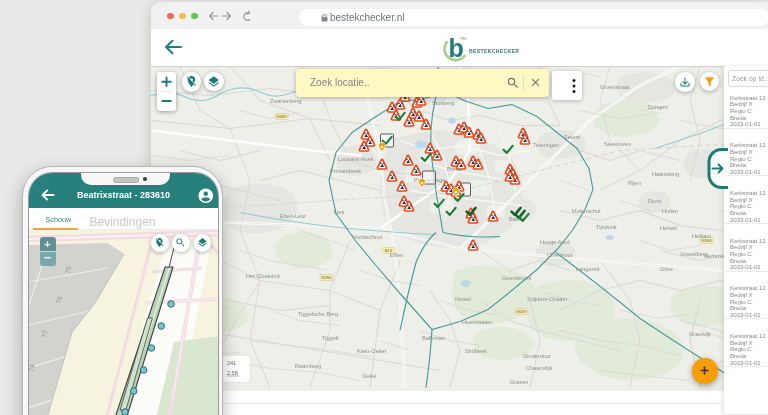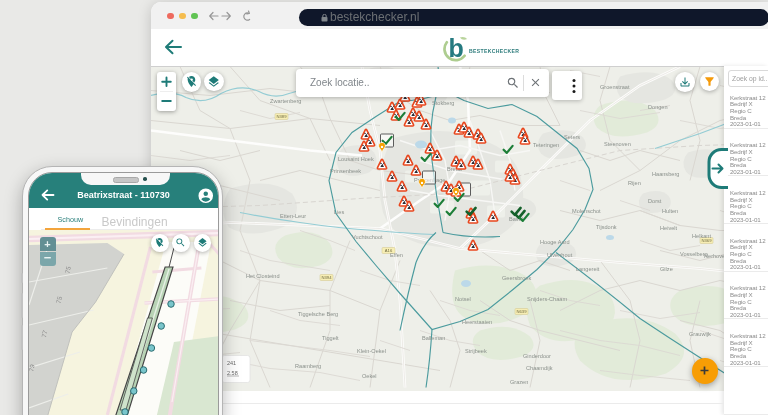--- a/index.html
+++ b/index.html
@@ -4,50 +4,50 @@
 <style>
   html,body{margin:0;padding:0;}
   body{width:768px;height:415px;background:#e9e9e7;overflow:hidden;position:relative;
        font-family:"Liberation Sans",sans-serif;}
   .abs{position:absolute;}
   
   #browser{left:151px;top:2px;width:617px;height:413px;background:#fff;
            border-radius:10px 0 0 0;box-shadow:0 2px 14px rgba(0,0,0,.18);}
   #chrome{left:0;top:0;right:0;height:27px;background:#f1f1f1;border-radius:10px 0 0 0;}
   .tl{width:6.5px;height:6.5px;border-radius:50%;top:12.6px;}
-  #urlbar{left:299px;top:9px;width:470px;height:17px;background:#0f172a;border-radius:8.5px;
-          color:#6b6f73;font-size:12px;line-height:17px;}
+  #urlbar{left:299px;top:9px;width:470px;height:17px;background:#ffffff;border-radius:8.5px;
+          color:#6b6f73;font-size:10px;line-height:17px;}
   #header{left:0;top:27px;right:0;height:36.5px;background:#fff;border-bottom:1px solid #cfcfcf;}
   
   #panel{left:724px;top:66px;width:44px;height:349px;background:#fff;
          box-shadow:-2px 0 4px rgba(0,0,0,.10);}
   #panel .inp{position:absolute;left:4px;top:4px;width:40px;height:15px;border:1px solid #d9d9d9;
         border-radius:3px;font-size:6.8px;color:#9d9d9d;line-height:15px;padding-left:3px;}
   .card{position:absolute;left:0;width:44px;height:47.7px;border-bottom:1px solid #ebebeb;
         color:#8b8b8b;font-size:6.2px;line-height:6.7px;padding:13.5px 0 0 6px;box-sizing:border-box;
         white-space:nowrap;overflow:hidden;letter-spacing:-0.1px;}
   
   #zoomctl{left:157px;top:72px;width:19px;height:39px;background:#fff;border-radius:3px;
            box-shadow:0 1px 4px rgba(0,0,0,.35);}
   .circ{width:19.5px;height:19.5px;border-radius:50%;background:#fff;
         box-shadow:0 1px 4px rgba(0,0,0,.3);display:flex;align-items:center;justify-content:center;}
-  #search{left:296px;top:69px;width:253px;height:28px;background:#ffffff;border-radius:4px;
+  #search{left:296px;top:69px;width:253px;height:28px;background:#fef9c3;border-radius:4px;
           box-shadow:0 1px 5px rgba(0,0,0,.28);}
   #search .ph{position:absolute;left:14px;top:0;line-height:28px;font-size:10px;color:#80868b;}
   #fab{left:692px;top:358px;width:25.5px;height:25.5px;border-radius:50%;background:#f79d05;
        box-shadow:0 2px 6px rgba(0,0,0,.35);display:flex;align-items:center;justify-content:center;}
   
   #phone{left:22px;top:166px;width:201px;height:249px;}
   #pframe{left:0;top:0;width:100%;height:260px;background:#f7f7f7;border:1px solid #b5b5b5;
           border-radius:30px 30px 0 0;box-sizing:border-box;box-shadow:0 6px 18px rgba(0,0,0,.28);}
   #pscreen{left:5.5px;top:5.5px;width:189.5px;height:254px;border-radius:24px 24px 0 0;overflow:hidden;
            border:1px solid #9a9a9a;background:#fff;}
   #phead{left:0;top:0;width:100%;height:35.5px;background:#27807b;}
   #pnotch{left:52px;top:0;width:89px;height:12.5px;background:#f7f7f7;border-radius:0 0 10px 10px;}
-  #ptabs{left:12px;top:35.5px;width:100%;height:22px;background:#fff;border-bottom:1px solid #ececec;box-sizing:border-box;padding-left:24px;}
+  #ptabs{left:0;top:35.5px;width:100%;height:22px;background:#fff;border-bottom:1px solid #ececec;box-sizing:border-box;padding-left:24px;}
 </style>
 </head>
 <body>
 
 <div class="abs" id="browser"></div>
 
 <div class="abs" id="chrome" style="left:151px;top:2px;width:617px;"></div>
 <div class="abs tl" style="left:167px;background:#ee6a5e;"></div>
 <div class="abs tl" style="left:179px;background:#f5bd4f;"></div>
 <div class="abs tl" style="left:191px;background:#61c454;"></div>
@@ -685,21 +685,21 @@
 <div class="abs" id="phone">
   <div class="abs" id="pframe"></div>
   <div class="abs" id="pscreen">
     <div class="abs" id="phead"></div>
     <div class="abs" id="pnotch"></div>
     <div class="abs" style="left:84px;top:4px;width:24px;height:4px;border-radius:2.5px;background:#c6c6c6;border:0.5px solid #a8a8a8;"></div>
     <div class="abs" style="left:114.5px;top:4.5px;width:3.6px;height:3.6px;border-radius:50%;background:#26504e;"></div>
     <svg class="abs" style="left:12px;top:16.5px" width="14" height="12" viewBox="0 0 19 16">
       <path d="M17 8 H2.5 M8.5 1.8 L2 8 L8.5 14.2" stroke="#fff" stroke-width="2.4" fill="none" stroke-linecap="round" stroke-linejoin="round"></path>
     </svg>
-    <div class="abs" style="left:0;top:17px;width:190px;text-align:center;color:#fff;font-size:9px;font-weight:bold;letter-spacing:0px;">Beatrixstraat - 110730</div>
+    <div class="abs" style="left:0;top:17px;width:190px;text-align:center;color:#fff;font-size:9px;font-weight:bold;letter-spacing:0px;">Beatrixstraat - 283610</div>
     <svg class="abs" style="left:168.5px;top:14.5px" width="17.5" height="17.5" viewBox="0 0 24 24">
       <path fill="#fff" d="M12 2a10 10 0 1 0 0 20 10 10 0 0 0 0-20zm0 4.2a3.1 3.1 0 1 1 0 6.2 3.1 3.1 0 0 1 0-6.2zm0 13.9a7.8 7.8 0 0 1-6-2.8c.03-2 4-3.1 6-3.1s5.97 1.1 6 3.1a7.8 7.8 0 0 1-6 2.8z"></path>
     </svg>
     <div class="abs" id="ptabs">
       <span class="abs" style="left:17px;top:6.5px;font-size:7.2px;color:#2a7f7b;">Schouw</span>
       <span class="abs" style="left:61px;top:6.5px;font-size:12px;color:#c9c9c9;">Bevindingen</span>
       <div class="abs" style="left:4px;top:19.5px;width:45px;height:2.5px;background:#f3a43c;"></div>
     </div>
 
     <div class="abs" id="pmapholder" style="left:0;top:57.5px;width:190px;height:196px;background:#f7f5e2;overflow:hidden;">

